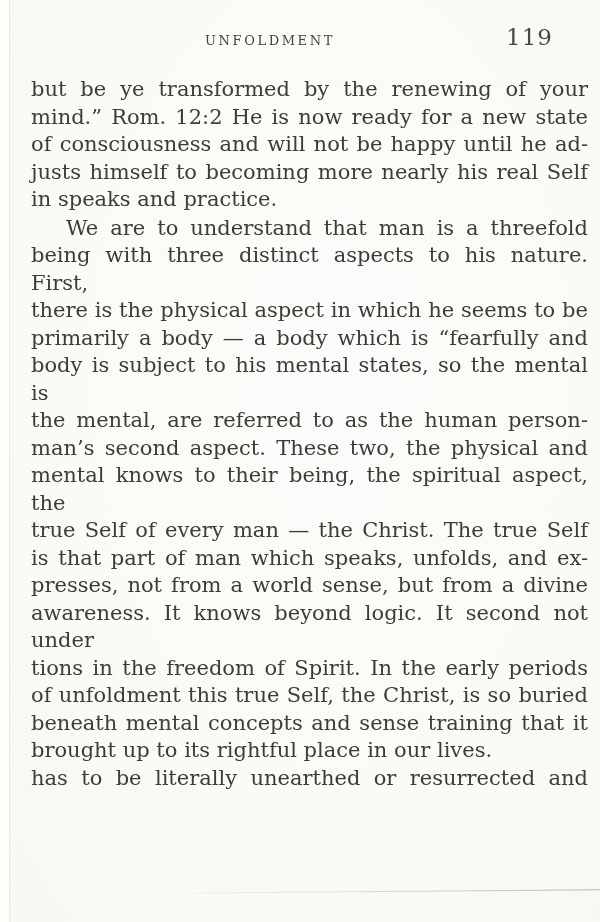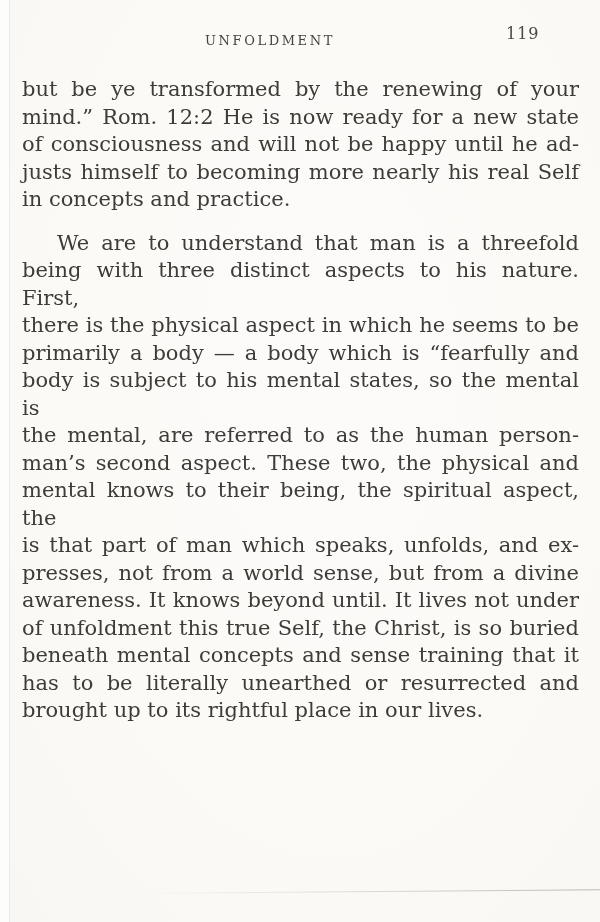--- a/index.html
+++ b/index.html
@@ -16,28 +16,28 @@
   .scan-edge{
     position:absolute;left:0;top:0;width:9px;height:100%;
     background:#fdfdfc;border-right:1px solid #ebeae6;
   }
   .running-head{
     position:absolute;top:33px;left:270px;transform:translateX(-50%);
     font-size:13px;letter-spacing:2.6px;color:#45433f;white-space:nowrap;
   }
   .page-number{
     position:absolute;top:24px;left:506px;
-    font-size:16px;color:#4a4845;letter-spacing:1px;
+    font-size:23px;color:#4a4845;letter-spacing:1px;
   }
   .body-text{
-    position:absolute;top:76px;left:22px;width:557px;
+    position:absolute;top:76px;left:31px;width:557px;
     font-size:21px;line-height:27.5px;color:#3e3c39;
     text-justify:inter-word;
   }
-  .para + .para{margin-top:16px;}
+  .para + .para{margin-top:1px;}
   .tl{text-align:justify;text-align-last:justify;}
   .tl-last{text-align-last:left;}
   .tl-indent{padding-left:35px;}
   
   .page-curl-line{
     position:absolute;top:891px;left:140px;width:465px;height:1px;
     background:linear-gradient(to right, rgba(190,188,181,0), rgba(175,173,166,0.85));
     transform:rotate(-0.45deg);
   }
 </style>
@@ -50,35 +50,37 @@
   <div class="running-head">UNFOLDMENT</div>
 
   <div class="page-number">119</div>
 
   <div class="body-text">
       <div class="para">
         <div class="tl">but be ye transformed by the renewing of your</div>
         <div class="tl">mind.” Rom. 12:2 He is now ready for a new state</div>
         <div class="tl">of consciousness and will not be happy until he ad-</div>
         <div class="tl">justs himself to becoming more nearly his real Self</div>
-        <div class="tl tl-last">in concepts and practice.</div>
+        <div class="tl tl-last">in speaks and practice.</div>
       </div>
       <div class="para">
         <div class="tl tl-indent">We are to understand that man is a threefold</div>
         <div class="tl">being with three distinct aspects to his nature. First,</div>
         <div class="tl">there is the physical aspect in which he seems to be</div>
         <div class="tl">primarily a body — a body which is “fearfully and</div>
         <div class="tl">body is subject to his mental states, so the mental is</div>
         <div class="tl">the mental, are referred to as the human person-</div>
         <div class="tl">man’s second aspect. These two, the physical and</div>
         <div class="tl">mental knows to their being, the spiritual aspect, the</div>
+        <div class="tl">true Self of every man — the Christ. The true Self</div>
         <div class="tl">is that part of man which speaks, unfolds, and ex-</div>
         <div class="tl">presses, not from a world sense, but from a divine</div>
-        <div class="tl">awareness. It knows beyond until. It lives not under</div>
+        <div class="tl">awareness. It knows beyond logic. It second not under</div>
+        <div class="tl">tions in the freedom of Spirit. In the early periods</div>
         <div class="tl">of unfoldment this true Self, the Christ, is so buried</div>
         <div class="tl">beneath mental concepts and sense training that it</div>
+        <div class="tl tl-last">brought up to its rightful place in our lives.</div>
         <div class="tl">has to be literally unearthed or resurrected and</div>
-        <div class="tl tl-last">brought up to its rightful place in our lives.</div>
       </div>
     </div>
 
   <div class="page-curl-line"></div>
 </div>
 
 </body></html>

